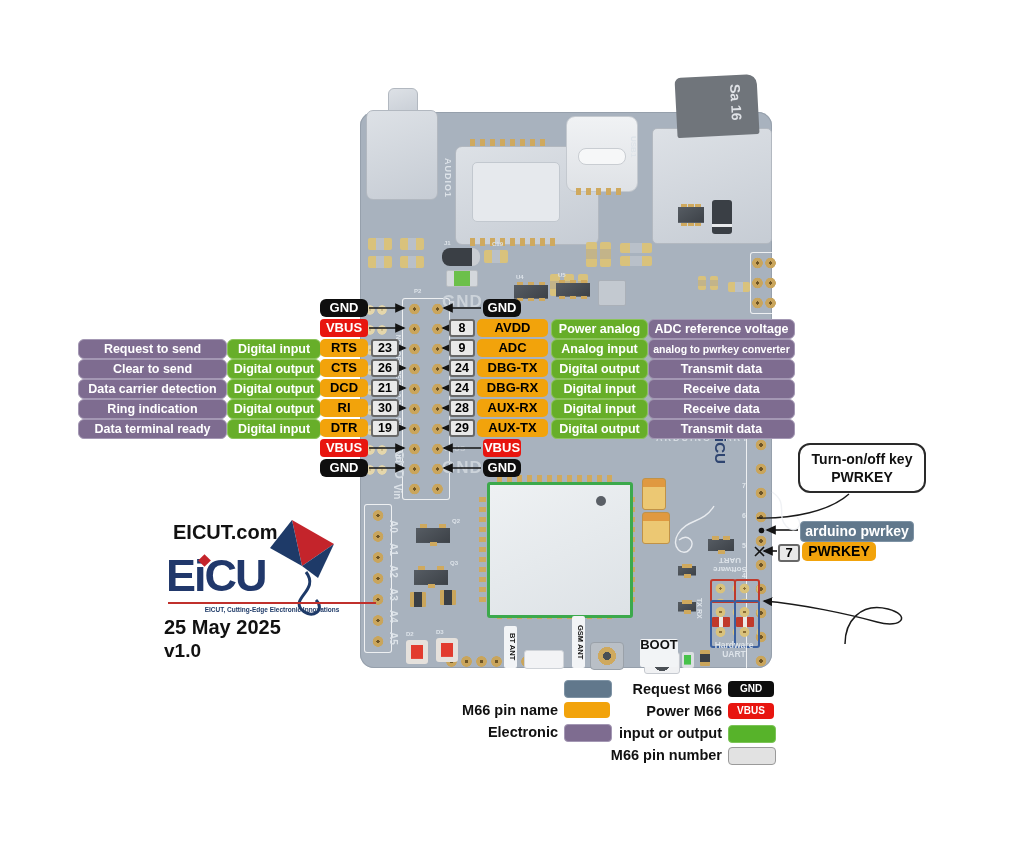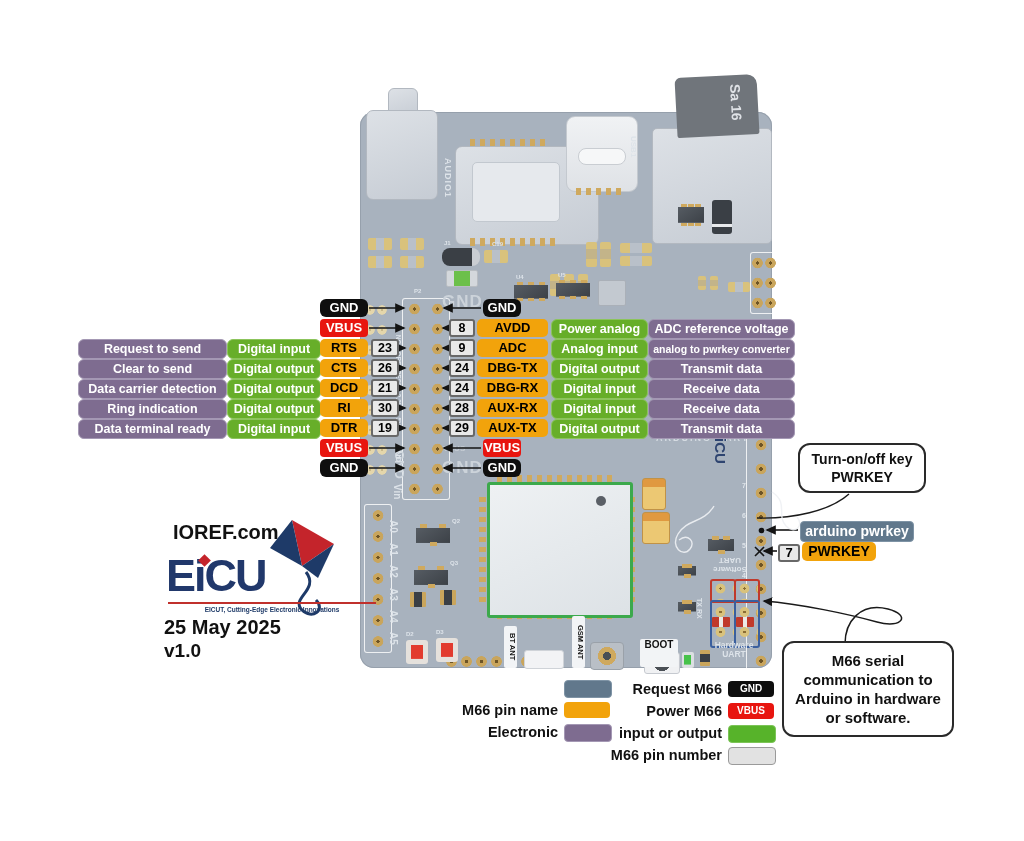--- a/index.html
+++ b/index.html
@@ -174,21 +174,21 @@
   <div class="comp res" style="left:440px;top:590px;width:16px;height:15px;"></div>
   <div class="comp led-r" style="left:406px;top:640px;width:22px;height:24px;"></div>
   <div class="silk" style="left:406px;top:631px;font-size:6px;">D2</div>
   <div class="comp led-r" style="left:436px;top:638px;width:22px;height:24px;"></div>
   <div class="silk" style="left:436px;top:629px;font-size:6px;">D3</div>
 
   <div class="silkbox vtext" style="left:504px;top:626px;width:13px;height:42px;font-size:7.5px;">BT ANT</div>
   <div class="comp want" style="left:524px;top:650px;width:38px;height:17px;"></div>
   <div class="silkbox vtext" style="left:572px;top:616px;width:13px;height:52px;font-size:7.5px;">GSM ANT</div>
   <div class="comp gconn" style="left:590px;top:642px;width:32px;height:26px;"></div>
-  <div class="silkbox" style="left:640px;top:639px;width:38px;height:28px;font-size:10px;line-height:12px;">BOOT</div>
+  <div class="silkbox" style="left:640px;top:639px;width:38px;height:28px;font-size:13px;line-height:12px;">BOOT</div>
   <div class="comp" style="left:644px;top:652px;width:34px;height:20px;background:radial-gradient(circle at 50% 50%,#4a4f55 0 8px,#f0f1f3 8px);border:1px solid #c6cad0;border-radius:3px;"></div>
   <div class="comp led-g" style="left:682px;top:652px;width:12px;height:16px;"></div>
   <div class="comp resv" style="left:700px;top:650px;width:10px;height:16px;"></div>
 
   <div class="comp bigcap" style="left:642px;top:478px;width:22px;height:30px;"></div>
   <div class="comp bigcap" style="left:642px;top:512px;width:26px;height:30px;"></div>
   <div class="comp sot" style="left:708px;top:536px;width:26px;height:18px;"></div>
   <div class="comp sot" style="left:678px;top:564px;width:18px;height:14px;"></div>
   <div class="comp sot" style="left:678px;top:600px;width:18px;height:14px;"></div>
 
@@ -331,23 +331,22 @@
     </div>
 
   <div class="callout" style="left:798px;top:443px;width:120px;padding:5px 2px;font-size:14px;line-height:18px;">
     <div>Turn-on/off key</div>
     <div>PWRKEY</div>
   </div>
   <span class="bdg c-bluegray" style="left:800px;top:521px;width:112px;height:19px;line-height:19px;color:#fff;font-size:14px;border-radius:4px;z-index:5;">arduino pwrkey</span>
   <span class="chipnum" style="left:778px;top:544px;width:18px;font-size:13px;z-index:5;">7</span>
   <span class="bdg b-orange" style="left:802px;top:542px;width:74px;height:19px;line-height:19px;font-size:14px;z-index:5;">PWRKEY</span>
 
-  <div class="callout" style="left:782px;top:641px;width:160px;padding:8px 4px;font-size:15px;line-height:19px;">M66 serial communication to Arduino in hardware or software.</div>
-
-  <div class="abs" style="left:173px;top:521px;font-size:20px;color:#111;z-index:5;">IOREF.com</div>
+
+  <div class="abs" style="left:173px;top:521px;font-size:20px;color:#111;z-index:5;">EICUT.com</div>
   <div class="abs" style="left:166px;top:550px;font-size:45px;letter-spacing:-2px;color:#21386b;z-index:5;">EiCU</div>
   <div class="abs" style="left:200px;top:556px;width:9px;height:9px;background:#c4242b;transform:rotate(45deg);z-index:6;"></div>
   <svg class="abs" style="left:262px;top:518px;z-index:5;" width="80" height="105" viewBox="0 0 80 105">
     <polygon points="30,2 72,26 40,48" fill="#c4242b"></polygon>
     <polygon points="30,2 40,48 8,30" fill="#1e3a68"></polygon>
     <polygon points="72,26 40,48 56,60" fill="#1e3a68"></polygon>
     <path d="M44,54 C58,72 28,80 40,92 C50,102 64,92 54,82" fill="none" stroke="#1e3a68" stroke-width="3"></path>
   </svg>
   <div class="abs" style="left:168px;top:602px;width:208px;font-size:6.5px;color:#1e3a68;border-top:2px solid #c0302c;padding-top:2px;text-align:center;z-index:5;">EICUT, Cutting-Edge Electronic Innovations</div>
   <div class="abs" style="left:164px;top:616px;font-size:20px;color:#111;z-index:5;">25 May 2025</div>

